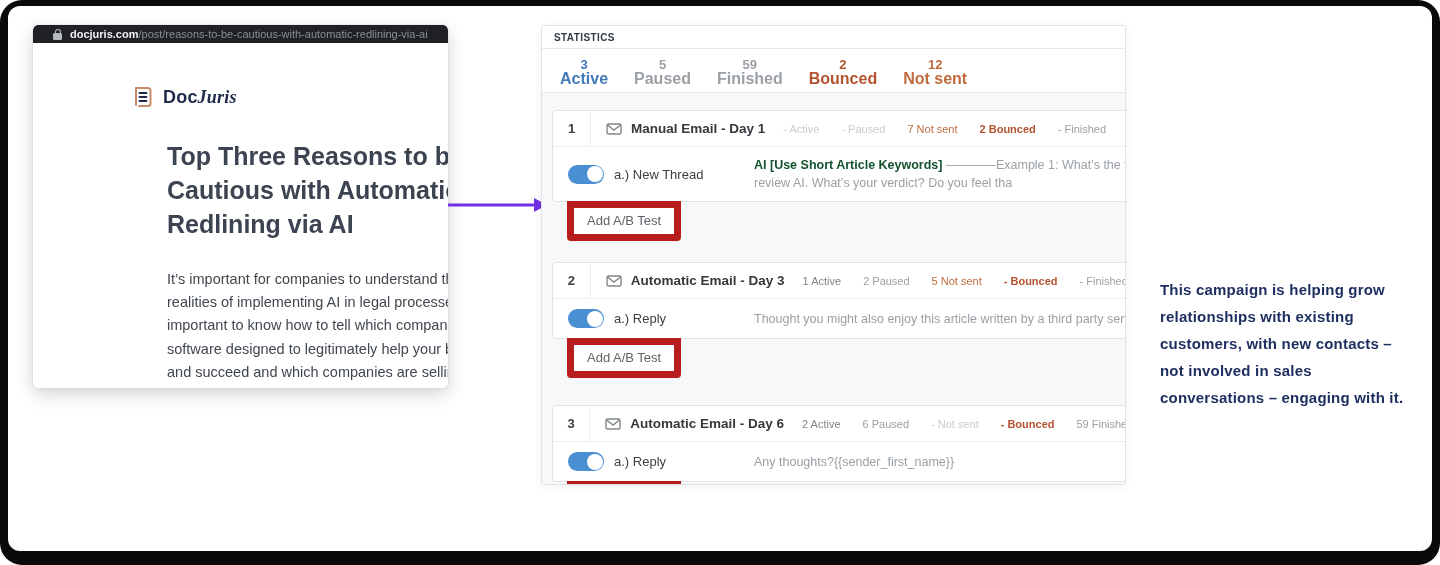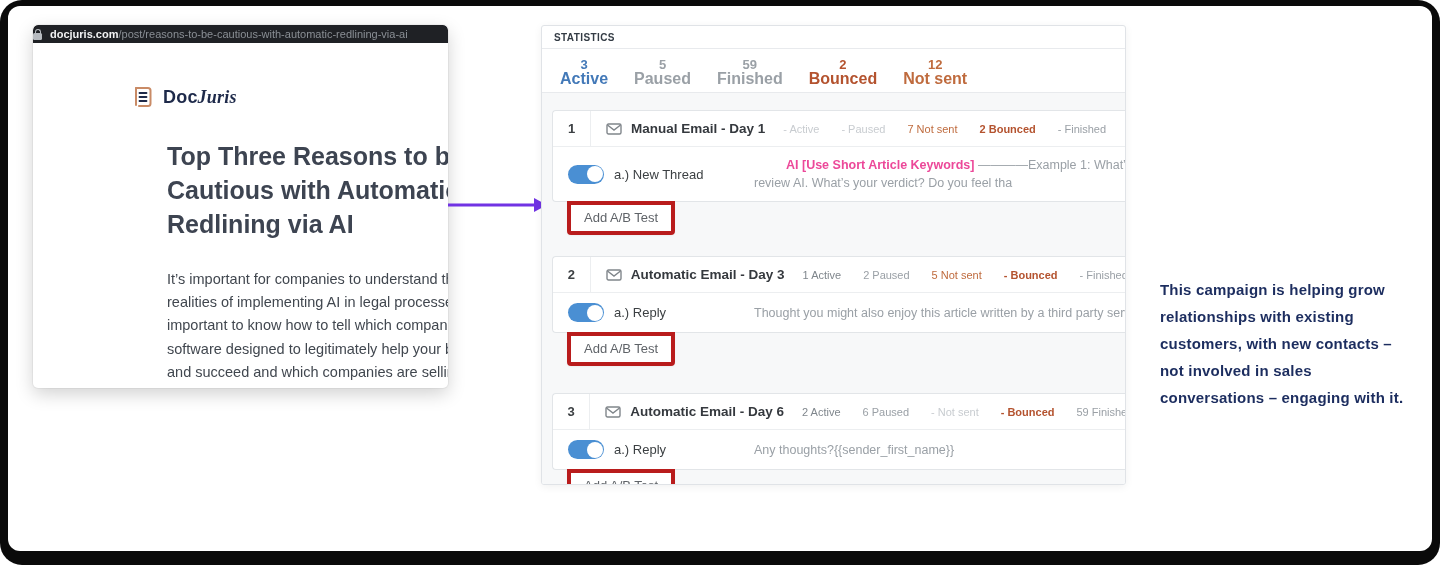--- a/index.html
+++ b/index.html
@@ -8,21 +8,21 @@
 
   
   .frame { position:absolute; inset:0; background:#0a0a0a; border-radius:22px; }
   .canvas { position:absolute; left:8px; top:6px; right:8px; bottom:14px; background:#ffffff; border-radius:12px; }
 
   
   .browser { position:absolute; left:33px; top:25px; width:415px; height:363px; background:#fff;
              border-radius:5px; box-shadow:0 6px 18px rgba(0,0,0,.18), 0 0 0 1px rgba(0,0,0,.04);
              overflow:hidden; }
   .urlbar { height:18px; background:#1f2125; border-radius:5px 5px 0 0; display:flex; align-items:center;
-            padding:0 0; gap:8px; }
+            padding:0 20px; gap:8px; }
   .lock { width:9px; height:11px; position:relative; flex:0 0 auto; }
   .lock .shackle { position:absolute; left:1.5px; top:0; width:6px; height:6px; border:1.2px solid #b7bbc0; border-bottom:none; border-radius:4px 4px 0 0; }
   .lock .bodyp { position:absolute; left:0; top:4px; width:9px; height:7px; background:#b7bbc0; border-radius:1.5px; }
   .url { font-size:11px; color:#8a8f95; white-space:nowrap; overflow:hidden; }
   .url b { color:#f1f2f3; font-weight:700; }
 
   .article { padding:43px 0 0 100px; }
   .logo { display:flex; align-items:center; gap:9px; }
   .logo-text { font-size:18px; color:#1e2a4a; letter-spacing:.2px; }
   .logo-text .doc { font-weight:700; font-family:"Liberation Sans", sans-serif; }
@@ -67,23 +67,23 @@
   .st.orange { color:#bf6b3e; }
   .st.rust { color:#b4532f; font-weight:700; }
 
   .variant { display:flex; align-items:center; border-top:1px solid #eceef0; padding:10px 0 10px 15px; }
   .variant.tall { padding:9px 0 9px 15px; }
   .toggle { width:36px; height:19px; background:#4a8fd3; border-radius:10px; position:relative; flex:0 0 auto; cursor:pointer; }
   .toggle .knob { position:absolute; right:1.5px; top:1.5px; width:16px; height:16px; background:#fff; border-radius:50%; }
   .variant-label { font-size:13px; color:#3c4043; margin-left:10px; width:105px; flex:0 0 auto; }
   .preview { flex:1; min-width:0; margin-left:35px; overflow:hidden; }
   .pv-line { font-size:12.5px; line-height:18px; color:#9aa0a6; white-space:nowrap; overflow:hidden; }
-  .pv-line b { color:#ec4899; font-weight:700;margin-left:32px; }
-
-  .ab-btn { display:inline-block; margin:-1px 0 0 15px; background:#fff; border:4px solid #b91c1c;
+  .pv-line b { color:#14532d; font-weight:700; }
+
+  .ab-btn { display:inline-block; margin:-1px 0 0 15px; background:#fff; border:7px solid #b91c1c;
             border-radius:0 0 4px 4px; padding:5px 13px 6px; font-size:13px; color:#5f6368; cursor:pointer;
             box-shadow:0 1px 2px rgba(0,0,0,.04); }
   .gap20 { height:21px; }
   .gap26 { height:27px; }
 
   
   .annotation { position:absolute; left:1160px; top:276px; width:248px; font-size:15px; line-height:27px;
                 color:#1c2d5f; font-weight:700; letter-spacing:.2px; }
 </style>
 </head>

